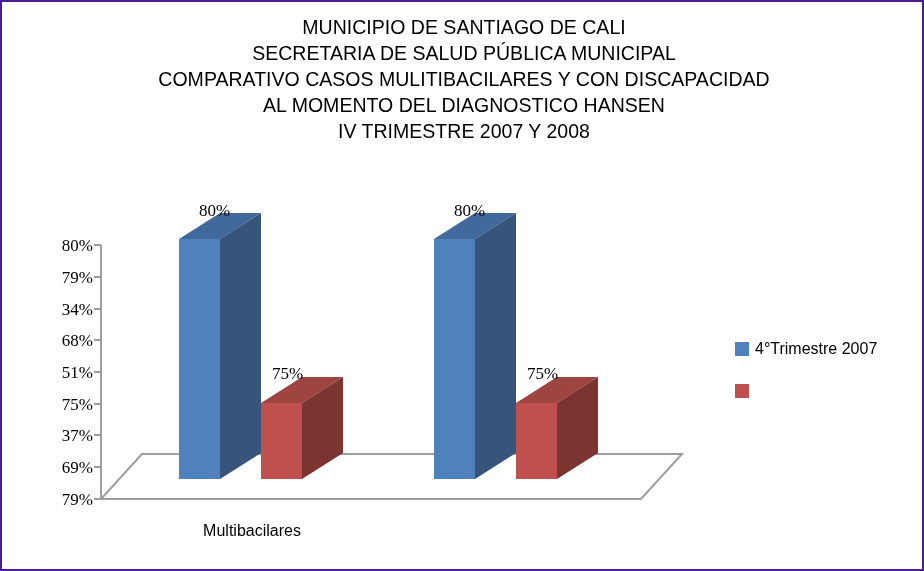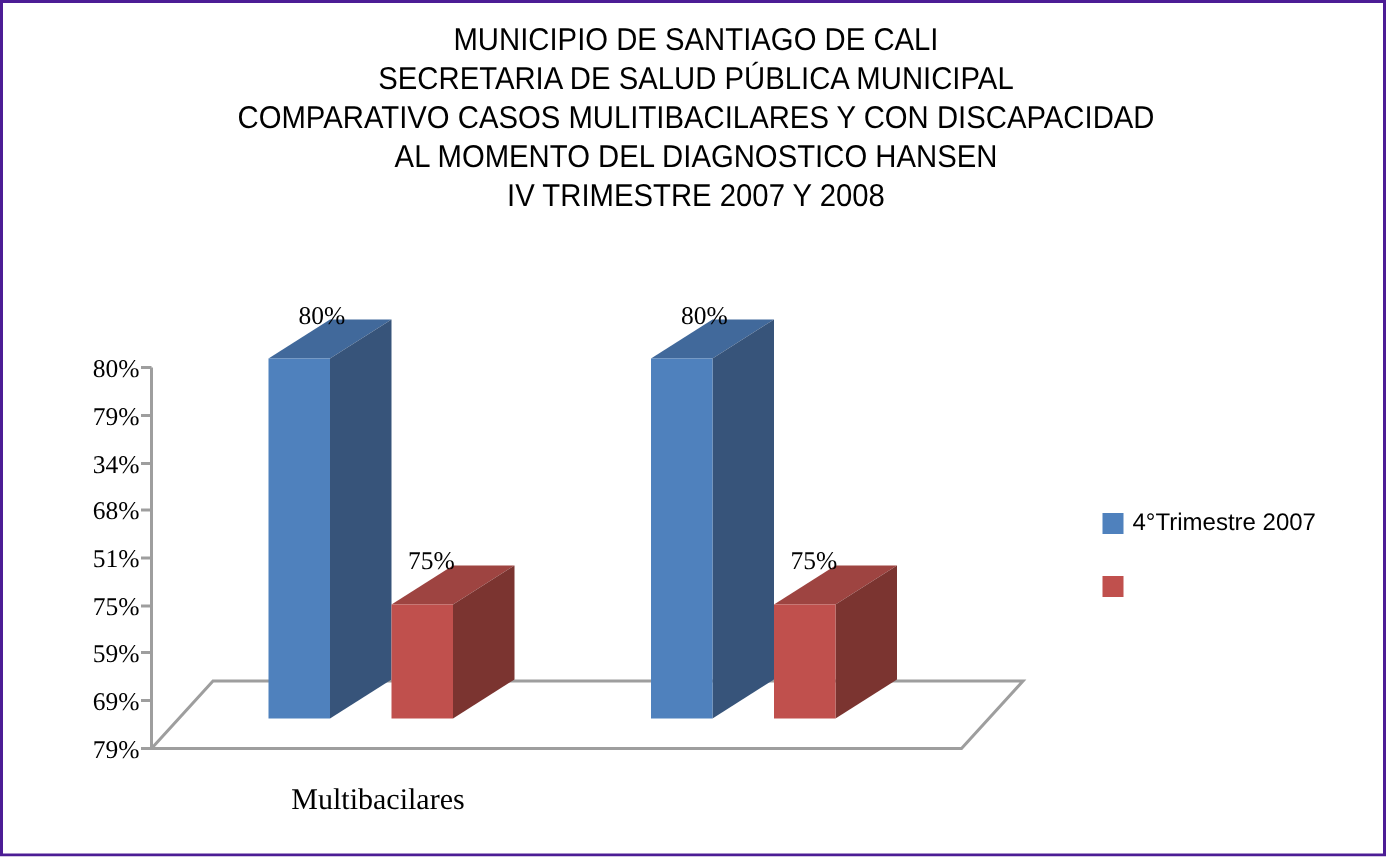--- a/index.html
+++ b/index.html
@@ -73,22 +73,22 @@
     left: 33px;
     top: 0;
     width: 58px;
     height: 571px;
   }
 
   
   .cat-label {
     position: absolute;
     text-align: center;
-    font-family: Liberation Serif, serif;
-    font-size: 20px;
+    font-family: Liberation Sans, sans-serif;
+    font-size: 16px;
     color: #000000;
     white-space: nowrap;
   }
 
   
   .data-label {
     position: absolute;
     font-family: "Liberation Serif", serif;
     font-size: 17px;
     color: #000000;
@@ -183,21 +183,21 @@
       <line x1="99" y1="497" x2="639" y2="497" stroke="#9e9e9e" stroke-width="2"></line>
     </svg>
 
     <div id="y-axis-labels">
       <div class="y-tick-label" style="top:235px">80%</div>
       <div class="y-tick-label" style="top:267px">79%</div>
       <div class="y-tick-label" style="top:299px">34%</div>
       <div class="y-tick-label" style="top:330px">68%</div>
       <div class="y-tick-label" style="top:362px">51%</div>
       <div class="y-tick-label" style="top:394px">75%</div>
-      <div class="y-tick-label" style="top:425px">59%</div>
+      <div class="y-tick-label" style="top:425px">37%</div>
       <div class="y-tick-label" style="top:457px">69%</div>
       <div class="y-tick-label" style="top:489px">79%</div>
     </div>
 
     <div class="data-label" style="left:197px; top:199px;">80%</div>
     <div class="data-label" style="left:270px; top:362px;">75%</div>
     <div class="data-label" style="left:452px; top:199px;">80%</div>
     <div class="data-label" style="left:525px; top:362px;">75%</div>
 
     <div class="cat-label" style="left:155px; top:520px; width:190px;">Multibacilares</div>

